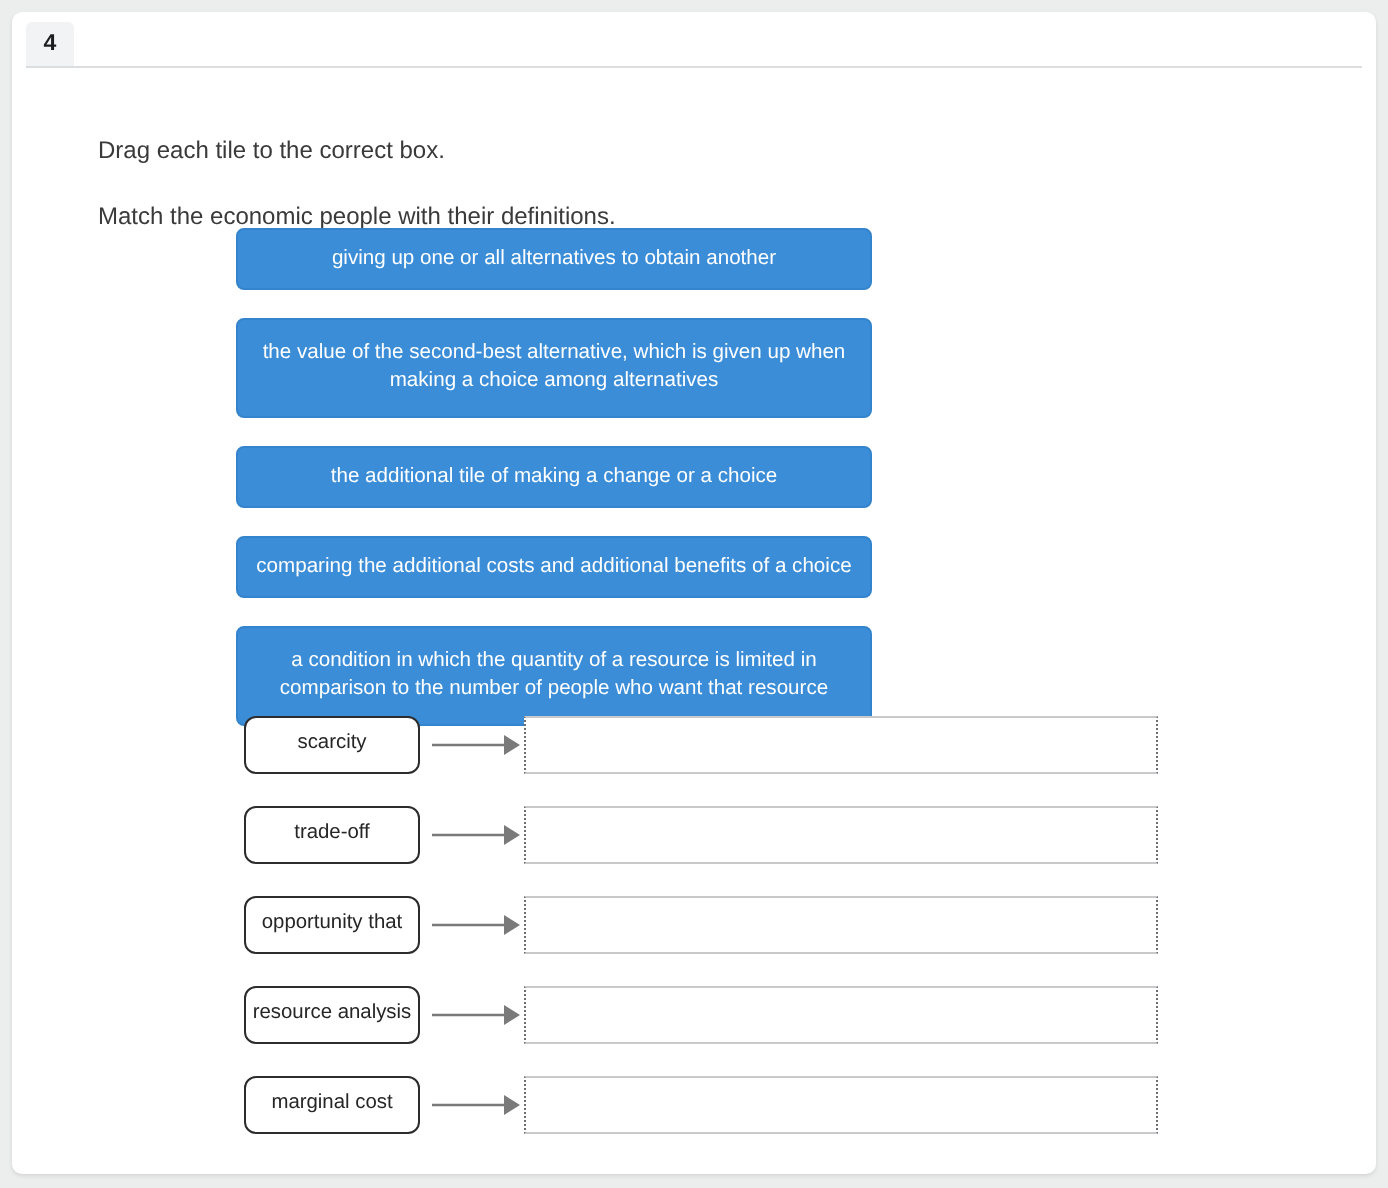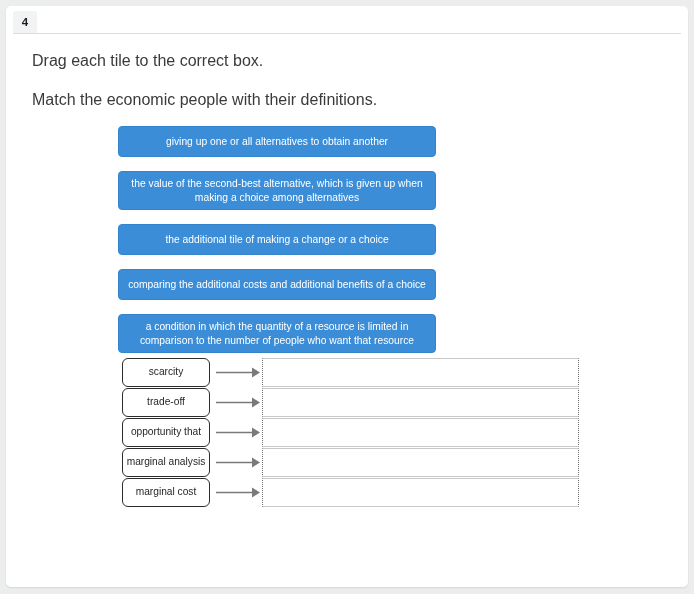--- a/index.html
+++ b/index.html
@@ -64,34 +64,34 @@
   }
 
   
   .instructions {
     position: absolute;
     left: 26px;
     top: 44px;
     width: 600px;
   }
   .instr-line {
-    font-size: 16px;
+    font-size: 12px;
     color: #3a3a3a;
     line-height: 1.35;
-    margin: 0;
+    margin: 17px;
   }
   .instr-line.second {
     margin-top: 17px;
   }
 
   
   .tiles {
     position: absolute;
     left: 112px;
-    top: 120px;
+    top: 108px;
     width: 318px;
   }
   .tile {
     width: 318px;
     background: #3b8dd8;
     border: 1px solid #3484cd;
     border-radius: 4px;
     box-sizing: border-box;
     color: #ffffff;
     font-size: 10.3px;
@@ -100,33 +100,33 @@
     display: flex;
     align-items: center;
     justify-content: center;
     padding: 0 6px;
     margin-bottom: 14px;
     cursor: move;
     -webkit-user-select: none;
     user-select: none;
   }
   .tile.h1 { height: 31px; }
-  .tile.h2 { height: 39px; }
+  .tile.h2 { height: 50px; }
 
   
   .rows {
     position: absolute;
     left: 116px;
     top: 352px;
     width: 460px;
   }
   .row {
     position: relative;
     height: 29px;
-    margin-bottom: 1px;
+    margin-bottom: 16px;
   }
   .term-box {
     position: absolute;
     left: 0;
     top: 0;
     width: 88px;
     height: 29px;
     border: 1.4px solid #2c2c2c;
     border-radius: 6px;
     background: #ffffff;
@@ -223,21 +223,21 @@
         <svg width="48" height="29" viewBox="0 0 48 29" xmlns="http://www.w3.org/2000/svg">
           <line x1="2" y1="14.5" x2="38" y2="14.5" stroke="#7a7a7a" stroke-width="1.3"></line>
           <polygon points="38,9.5 46,14.5 38,19.5" fill="#7a7a7a"></polygon>
         </svg>
       </div>
       <div class="drop-box"></div>
     </div>
 
     <div class="row">
       <div class="term-box">
-        <span class="term-label">marginal analysis</span>
+        <span class="term-label">resource analysis</span>
       </div>
       <div class="arrow">
         <svg width="48" height="29" viewBox="0 0 48 29" xmlns="http://www.w3.org/2000/svg">
           <line x1="2" y1="14.5" x2="38" y2="14.5" stroke="#7a7a7a" stroke-width="1.3"></line>
           <polygon points="38,9.5 46,14.5 38,19.5" fill="#7a7a7a"></polygon>
         </svg>
       </div>
       <div class="drop-box"></div>
     </div>
 

